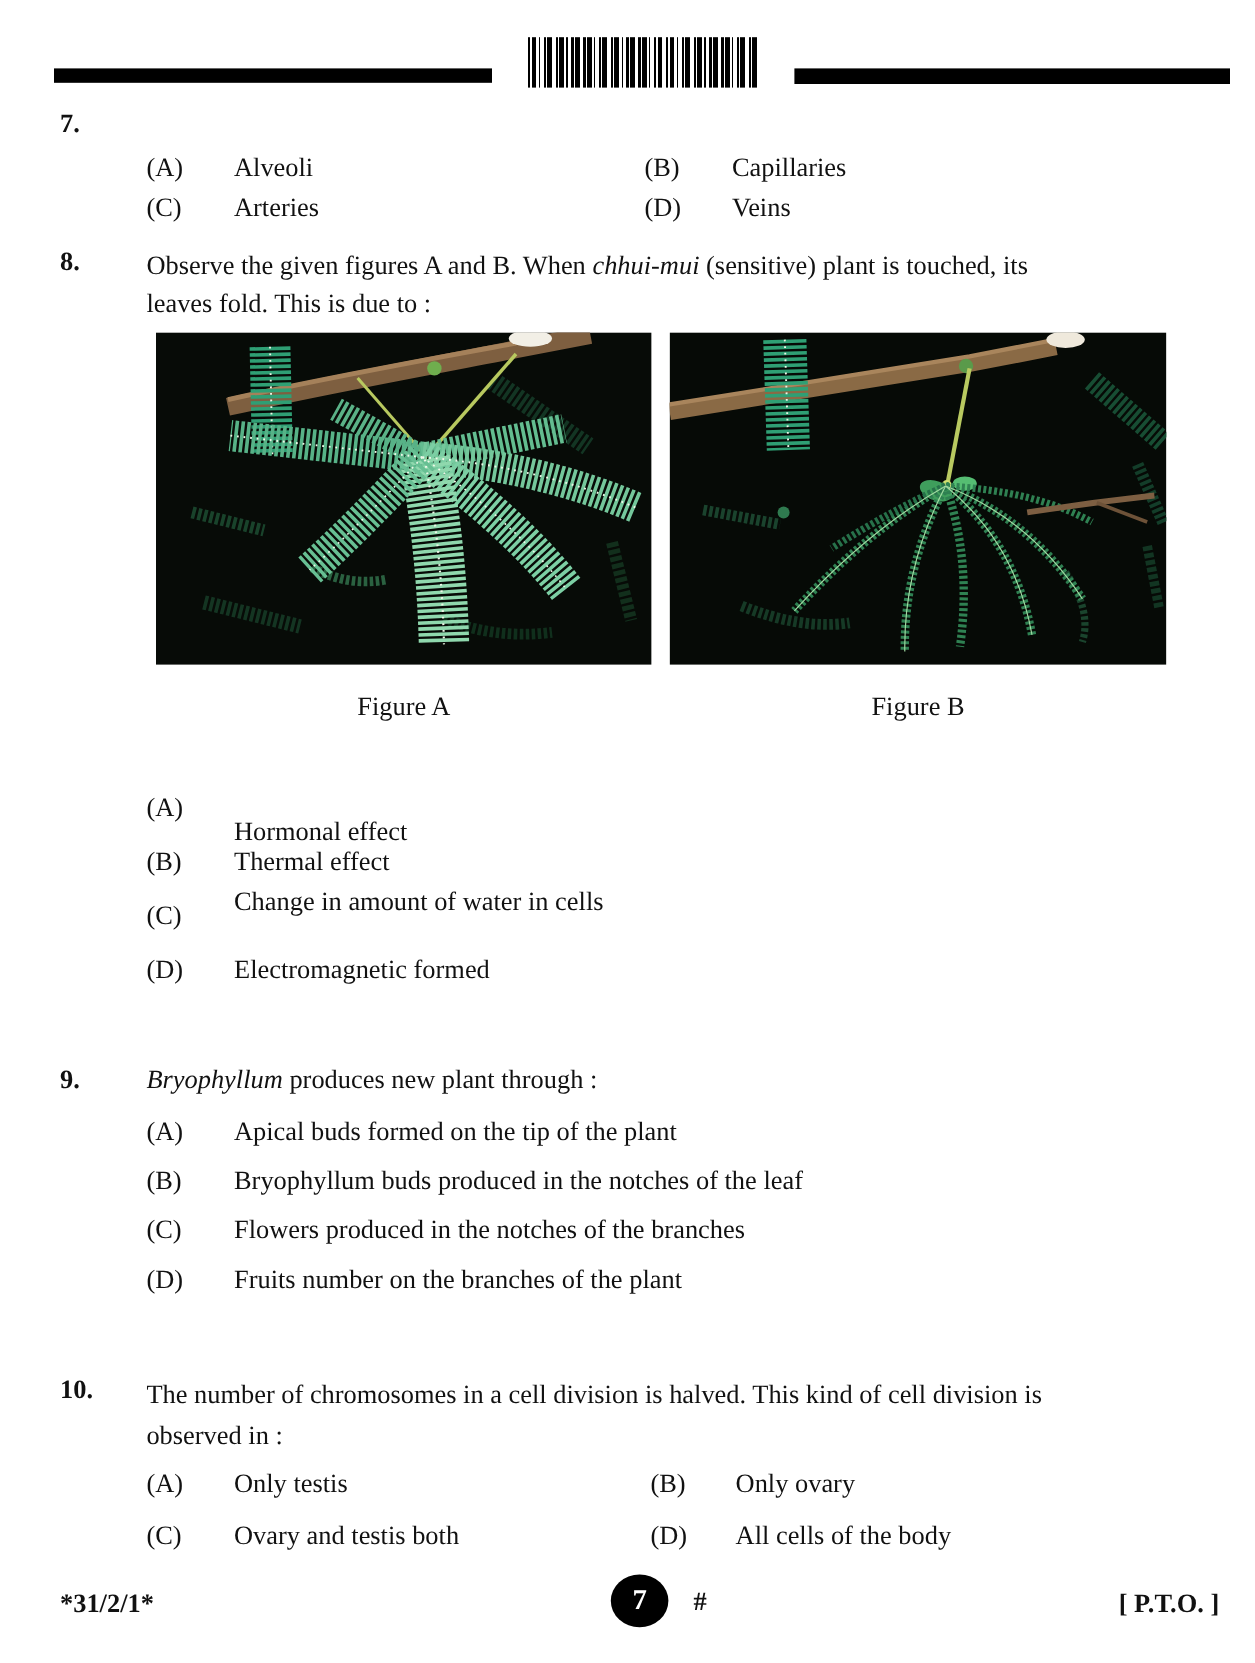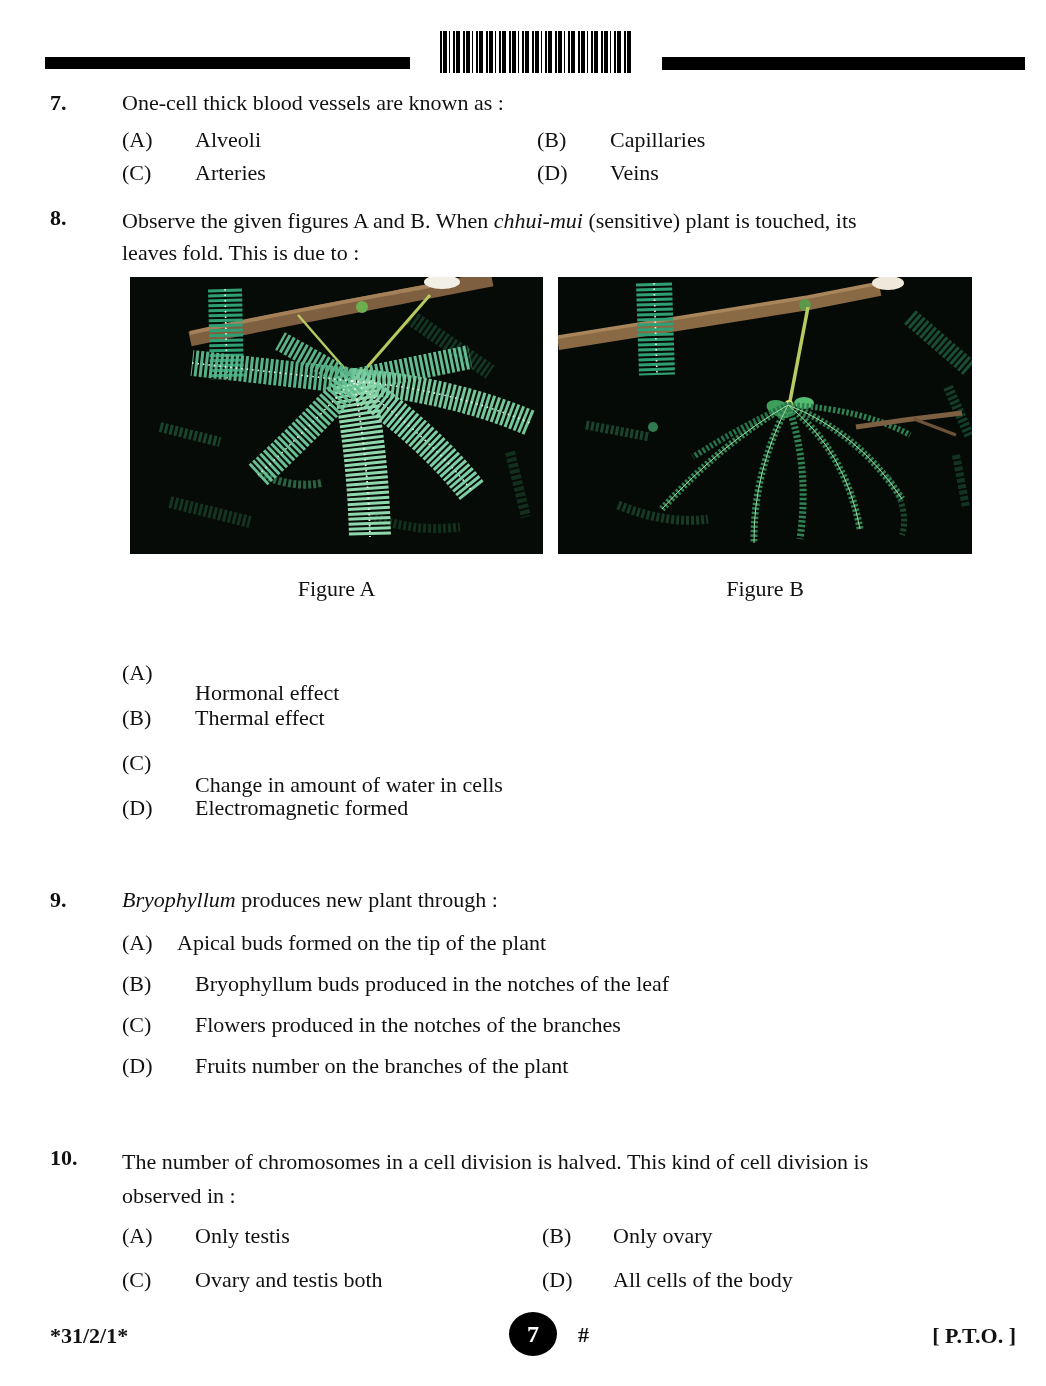--- a/index.html
+++ b/index.html
@@ -26,21 +26,20 @@
 </head>
 <body>
 
 <div class="page">
 
   <div class="abs rule" style="left:45px;top:57px;width:365px;height:12px;"></div>
   <div class="abs barcode" style="left:440px;top:31px;width:192px;height:42px;"></div>
   <div class="abs rule" style="left:662px;top:57px;width:363px;height:13px;"></div>
 
   <div class="abs bold" style="left:50px;top:90px;">7.</div>
-  <div class="abs nowrap" style="left:122px;top:90px;">One-cell thick blood vessels are known as :</div>
   <div class="abs" style="left:122px;top:127px;">(A)</div>
   <div class="abs nowrap" style="left:195px;top:127px;">Alveoli</div>
   <div class="abs" style="left:537px;top:127px;">(B)</div>
   <div class="abs nowrap" style="left:610px;top:127px;">Capillaries</div>
   <div class="abs" style="left:122px;top:160px;">(C)</div>
   <div class="abs nowrap" style="left:195px;top:160px;">Arteries</div>
   <div class="abs" style="left:537px;top:160px;">(D)</div>
   <div class="abs nowrap" style="left:610px;top:160px;">Veins</div>
 
   <div class="abs bold" style="left:50px;top:205px;">8.</div>
@@ -129,28 +128,28 @@
   </div>
 
   <div class="abs caption" style="left:130px;top:576px;width:413px;">Figure A</div>
   <div class="abs caption" style="left:558px;top:576px;width:414px;">Figure B</div>
 
   <div class="abs" style="left:122px;top:660px;">(A)</div>
   <div class="abs nowrap" style="left:195px;top:680px;">Hormonal effect</div>
   <div class="abs" style="left:122px;top:705px;">(B)</div>
   <div class="abs nowrap" style="left:195px;top:705px;">Thermal effect</div>
   <div class="abs" style="left:122px;top:750px;">(C)</div>
-  <div class="abs nowrap" style="left:195px;top:772px;">Change in amount of water in cells</div>
+  <div class="abs nowrap" style="left:195px;top:738px;">Change in amount of water in cells</div>
   <div class="abs" style="left:122px;top:795px;">(D)</div>
   <div class="abs nowrap" style="left:195px;top:795px;">Electromagnetic formed</div>
 
   <div class="abs bold" style="left:50px;top:887px;">9.</div>
   <div class="abs nowrap" style="left:122px;top:887px;"><span class="it">Bryophyllum</span><span> produces new plant through :</span></div>
   <div class="abs" style="left:122px;top:930px;">(A)</div>
-  <div class="abs nowrap" style="left:177px;top:930px;">Apical buds formed on the tip of the plant</div>
+  <div class="abs nowrap" style="left:195px;top:930px;">Apical buds formed on the tip of the plant</div>
   <div class="abs" style="left:122px;top:971px;">(B)</div>
   <div class="abs nowrap" style="left:195px;top:971px;">Bryophyllum buds produced in the notches of the leaf</div>
   <div class="abs" style="left:122px;top:1012px;">(C)</div>
   <div class="abs nowrap" style="left:195px;top:1012px;">Flowers produced in the notches of the branches</div>
   <div class="abs" style="left:122px;top:1053px;">(D)</div>
   <div class="abs nowrap" style="left:195px;top:1053px;">Fruits number on the branches of the plant</div>
 
   <div class="abs bold" style="left:50px;top:1145px;">10.</div>
   <div class="abs q10text" style="left:122px;top:1145px;width:800px;">The number of chromosomes in a cell division is halved. This kind of cell division is observed in :</div>
   <div class="abs" style="left:122px;top:1223px;">(A)</div>

